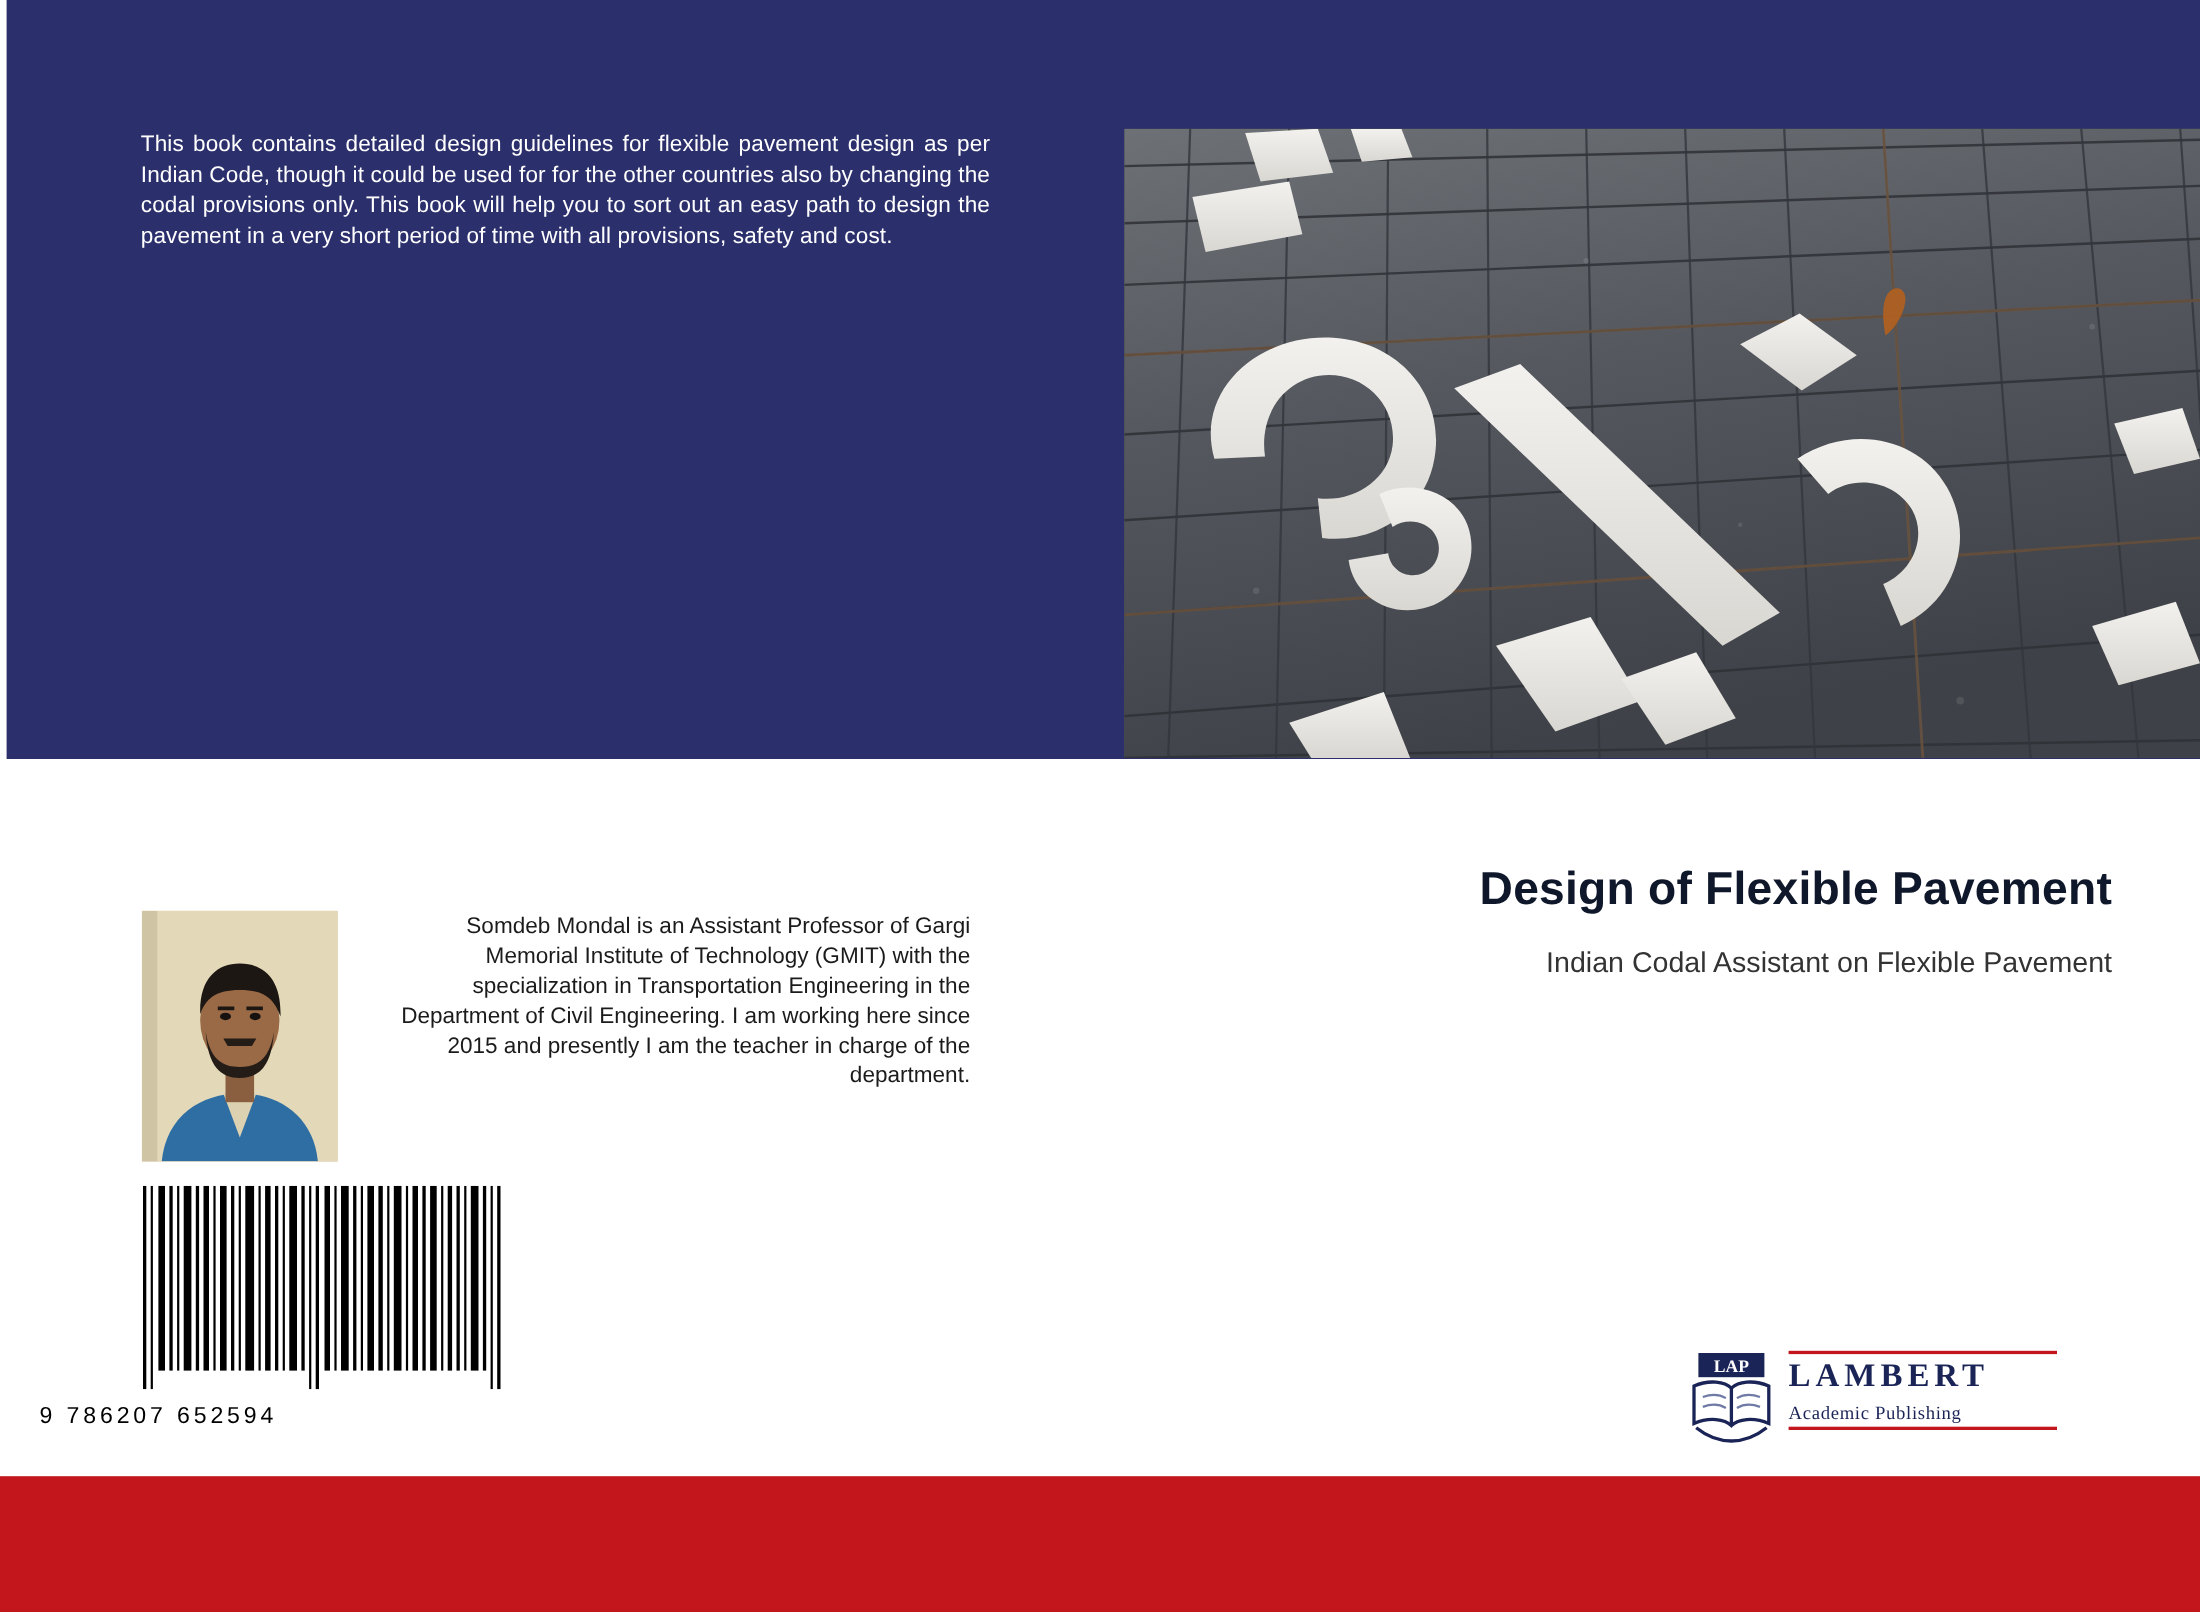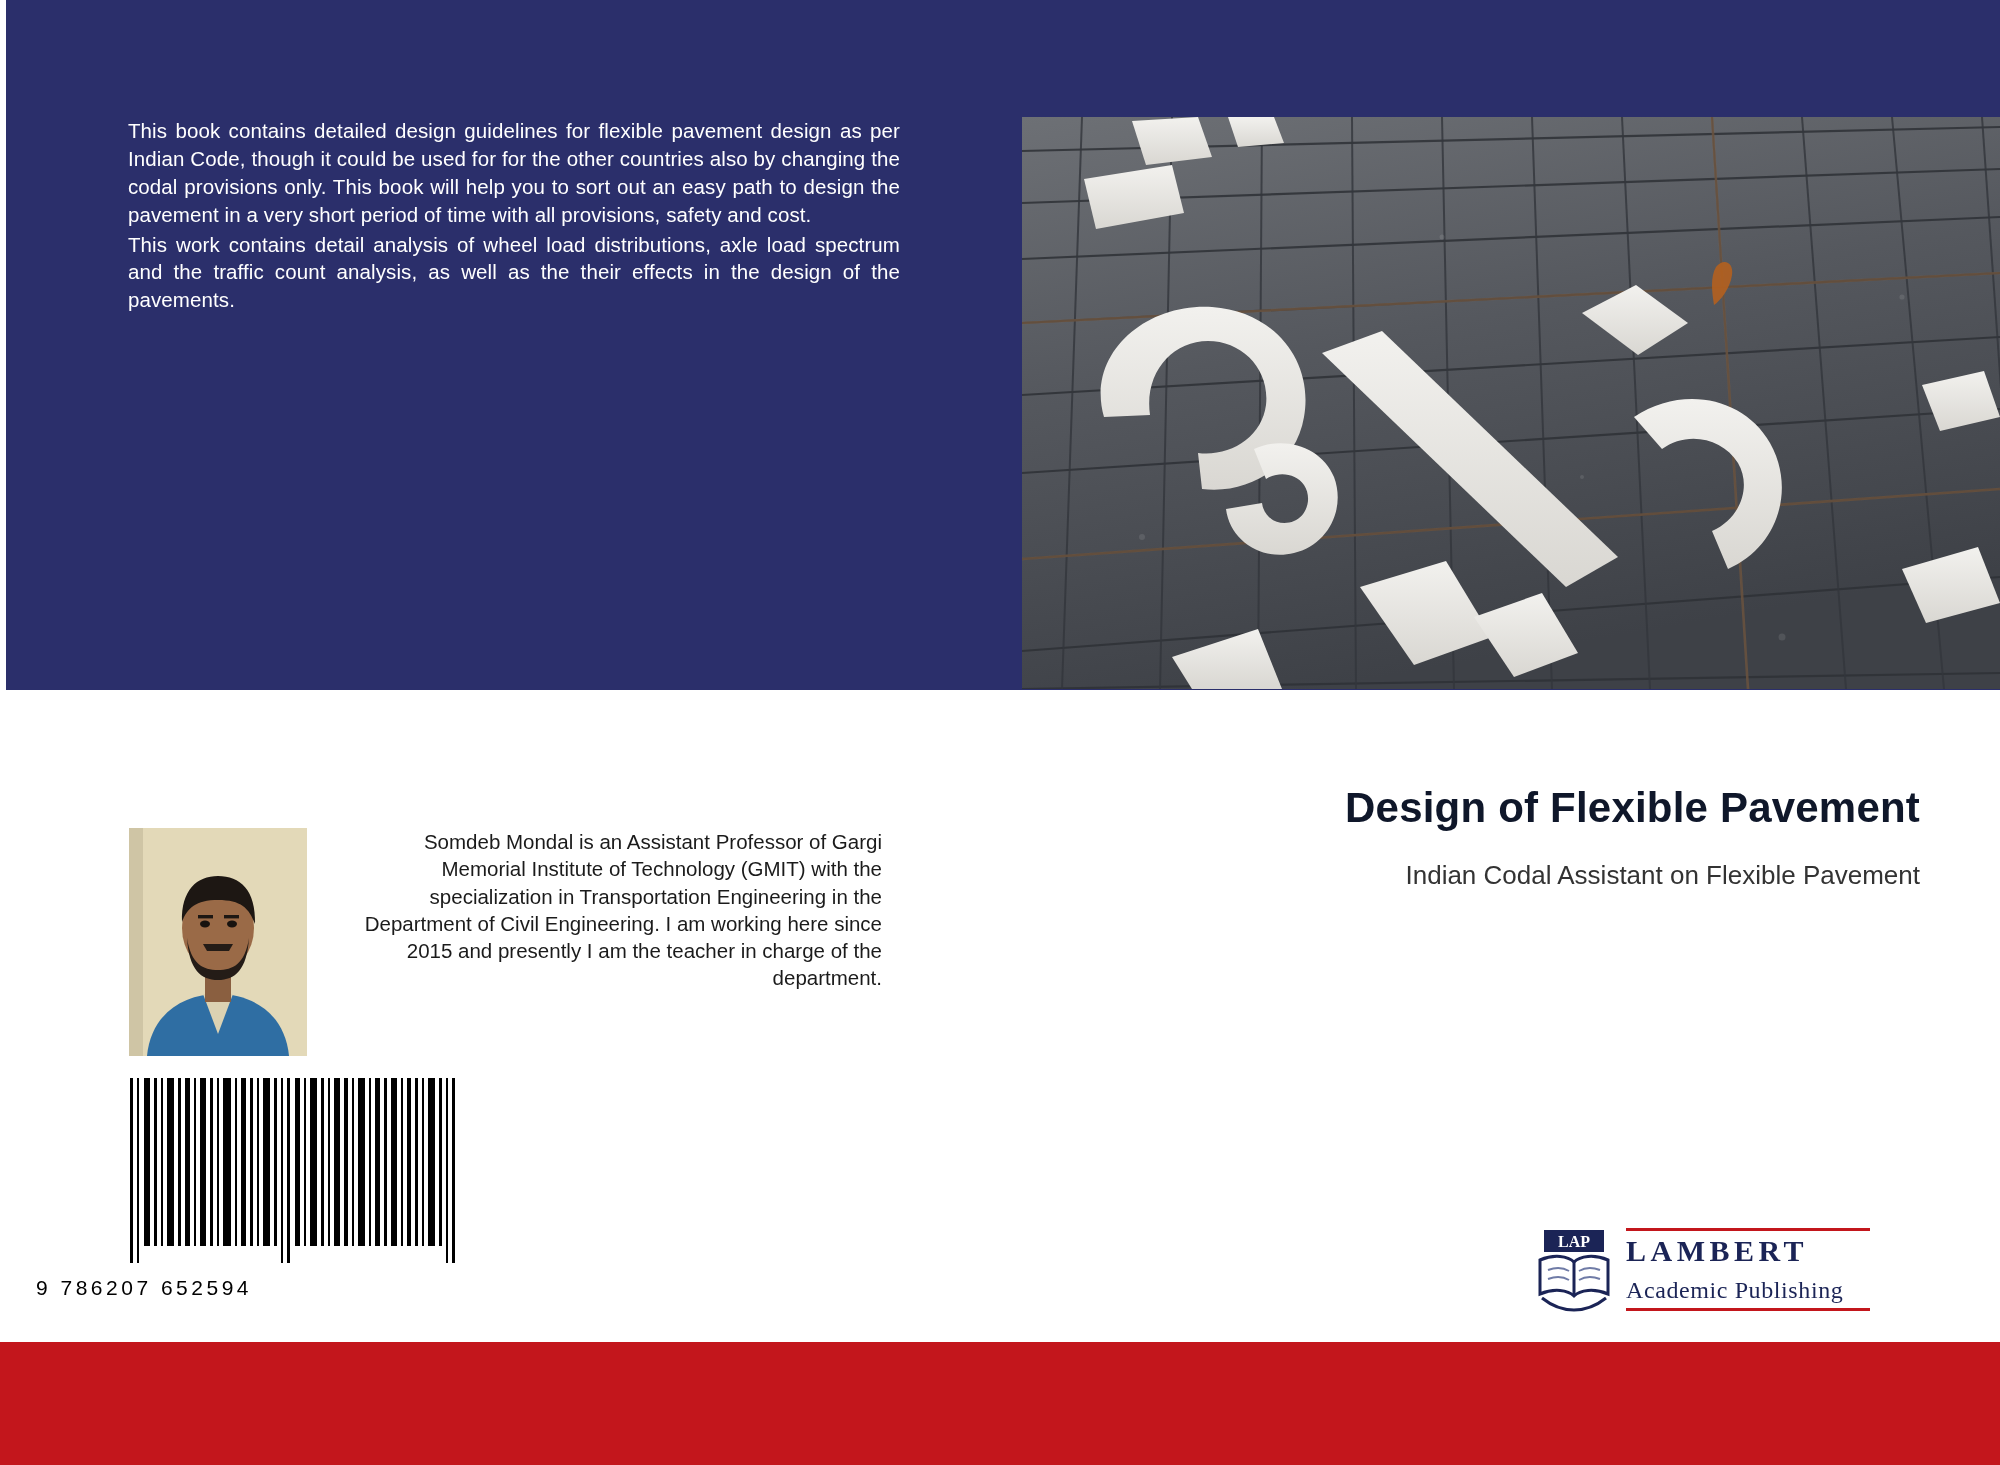--- a/index.html
+++ b/index.html
@@ -201,37 +201,36 @@
   .pub-name {
     font-family: "Liberation Serif", serif;
     font-size: 30px;
     letter-spacing: 4.5px;
     color: #1b2456;
     font-weight: bold;
     line-height: 1.35;
   }
   .pub-sub {
     font-family: "Liberation Serif", serif;
-    font-size: 24px;
+    font-size: 17px;
     color: #1b2456;
     letter-spacing: 0.6px;
     line-height: 1.5;
   }
 </style>
 </head>
 <body>
 
 <div class="cover">
 
   <div class="navy-band"></div>
   <div class="left-white-strip"></div>
 
   <div class="blurb">
     <p>This book contains detailed design guidelines for flexible pavement design as per Indian Code, though it could be used for for the other countries also by changing the codal provisions only. This book will help you to sort out an easy path to design the pavement in a very short period of time with all provisions, safety and cost.</p>
-    <p>This work contains detail analysis of wheel load distributions, axle load spectrum and the traffic count analysis, as well as the their effects in the design of the pavements.</p>
   </div>
 
   <div class="cover-photo">
     <svg class="photo-svg" viewBox="0 0 978 572" preserveAspectRatio="none">
       <defs>
         <linearGradient id="pavegrad" x1="0" y1="0" x2="0.3" y2="1">
           <stop offset="0%" stop-color="#6d7075"></stop>
           <stop offset="45%" stop-color="#55585e"></stop>
           <stop offset="100%" stop-color="#3e4147"></stop>
         </linearGradient>

